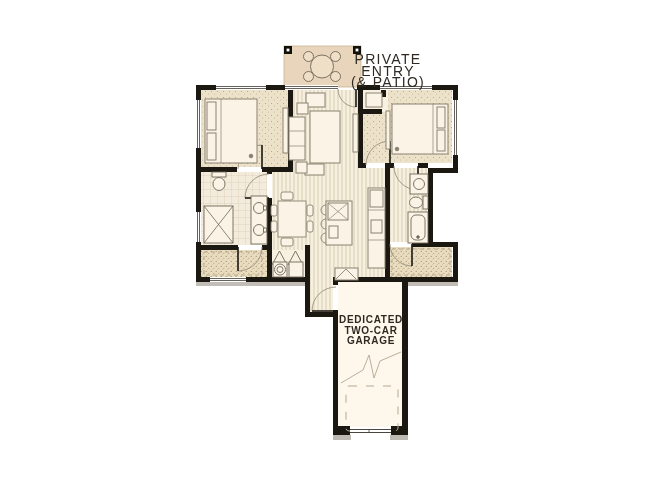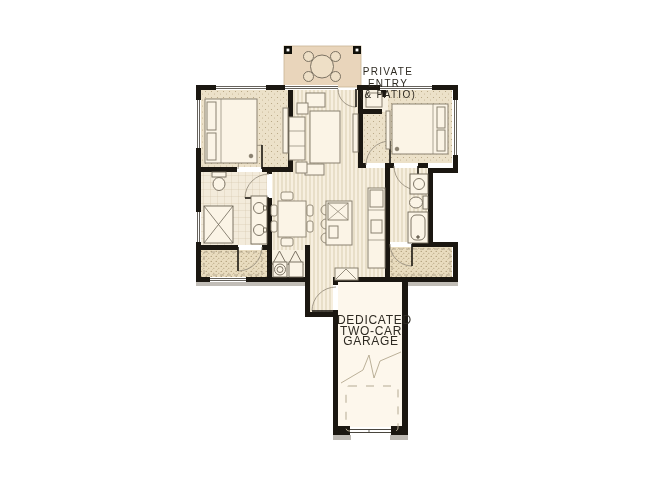--- a/index.html
+++ b/index.html
@@ -12,26 +12,26 @@
   }
   .stage svg{position:absolute;left:0;top:0;}
   .plan-label{
     position:absolute;
     text-align:center;
     white-space:pre-line;
     color:#2e2a22;
     font-family:"Liberation Sans",sans-serif;
   }
   .plan-label.entry{
-    left:348px;top:66px;width:80px;
-    font-size:10px;line-height:11.5px;letter-spacing:1.3px;
+    left:348px;top:54px;width:80px;
+    font-size:14px;line-height:11.5px;letter-spacing:1.3px;
   }
   .plan-label.garage{
     left:337px;top:315px;width:68px;
-    font-size:12px;line-height:10.5px;letter-spacing:.7px;
+    font-size:10px;line-height:10.5px;letter-spacing:.7px;font-weight:bold;
   }
 </style>
 </head>
 <body>
 
 <div class="stage">
 
 <svg width="646" height="480" viewBox="0 0 646 480">
   <defs>
     <pattern id="carpet" width="6" height="6" patternUnits="userSpaceOnUse">

